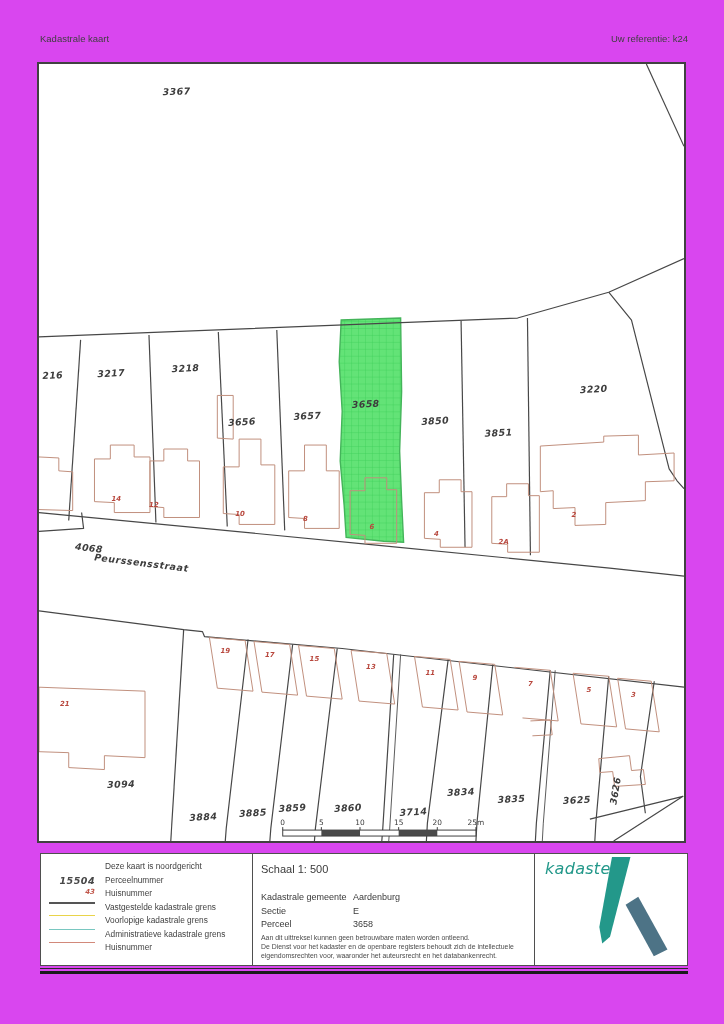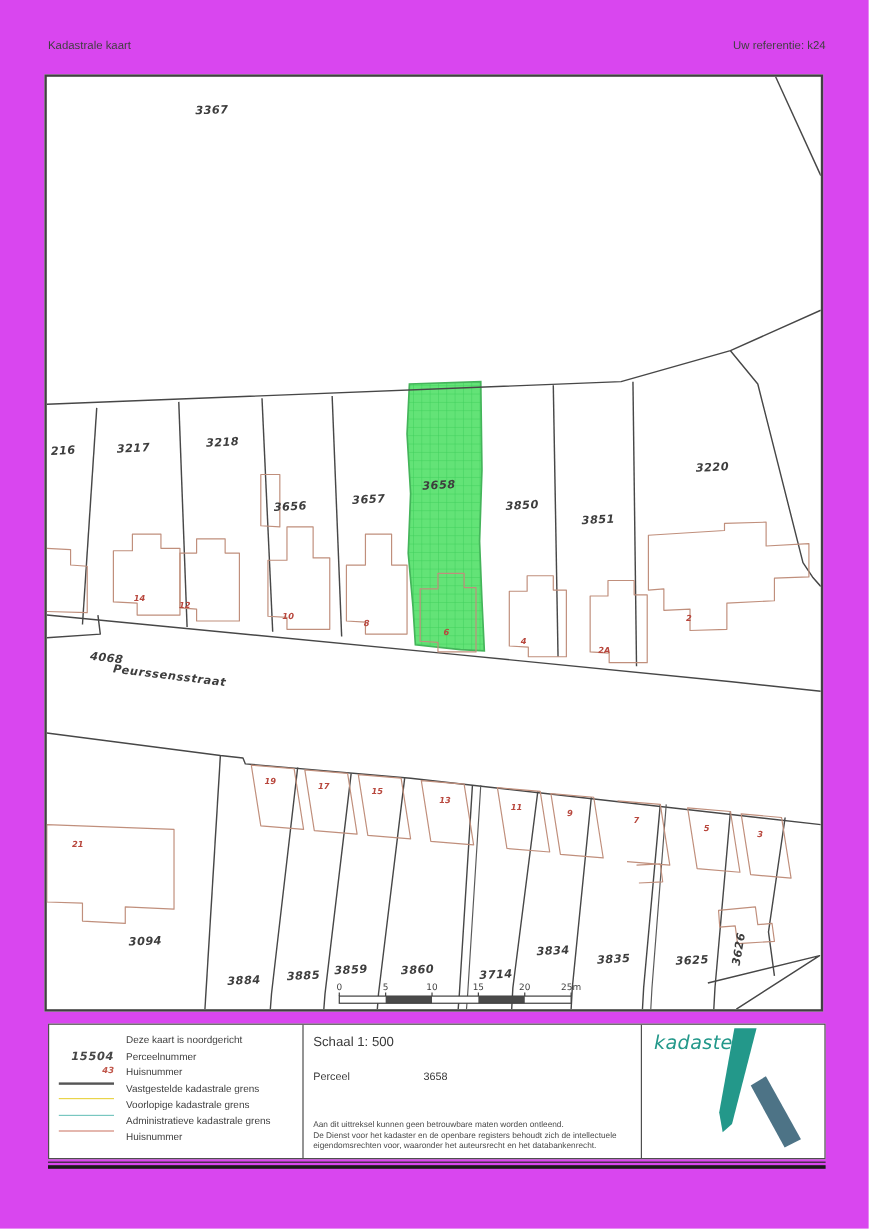--- a/index.html
+++ b/index.html
@@ -219,20 +219,28 @@
               <span class="sym-line" style="border-top-color: rgb(210, 137, 122); border-top-width: 1.2px;"></span>
             </div>
             <span class="leglabel">Huisnummer</span>
           </div>
         </div>
     </div>
     <div class="col2">
       <div class="schaal">Schaal 1: 500</div>
       <div class="inforows" id="info-rows">
           <div class="inforow">
+            <span class="infolabel">Kadastrale gemeente</span>
+            <span>Aardenburg</span>
+          </div>
+          <div class="inforow">
+            <span class="infolabel">Sectie</span>
+            <span>E</span>
+          </div>
+          <div class="inforow">
             <span class="infolabel">Perceel</span>
             <span>3658</span>
           </div>
         </div>
       <div class="footR" id="footer-right">
           <div>Aan dit uittreksel kunnen geen betrouwbare maten worden ontleend.</div>
           <div>De Dienst voor het kadaster en de openbare registers behoudt zich de intellectuele</div>
           <div>eigendomsrechten voor, waaronder het auteursrecht en het databankenrecht.</div>
         </div>
     </div>

